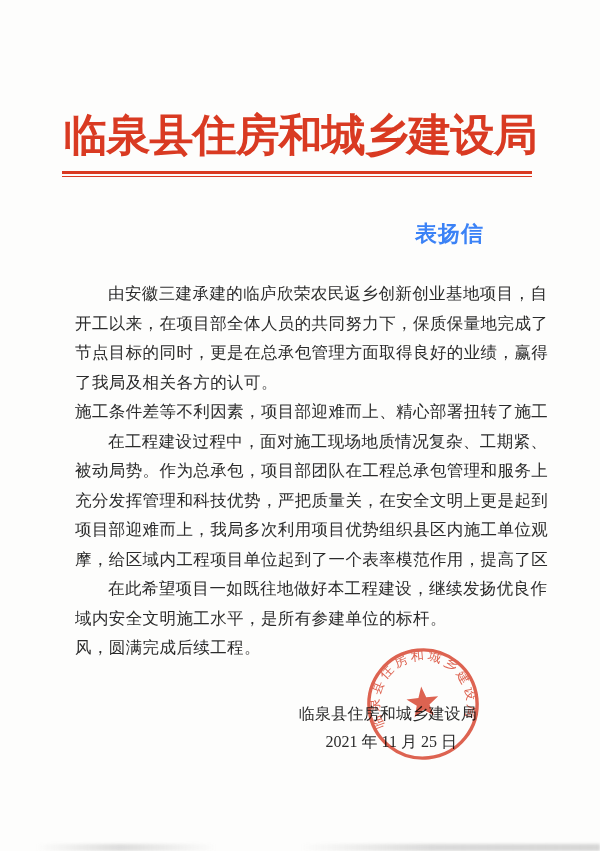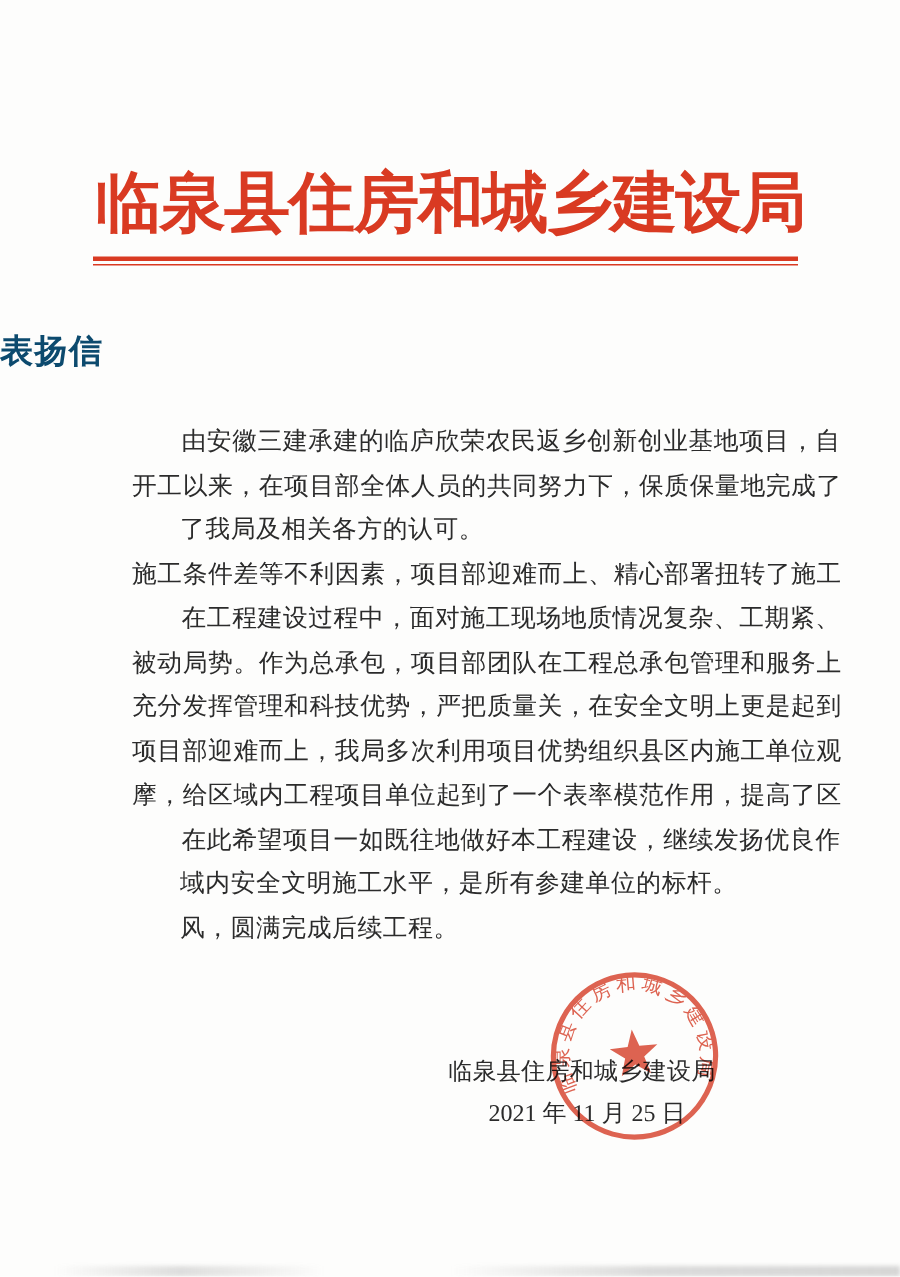--- a/index.html
+++ b/index.html
@@ -24,38 +24,38 @@
     white-space:nowrap;
   }
   .divider{
     position:absolute;top:171px;left:62px;width:470px;height:7px;
   }
   .divider .thick{height:3px;background:var(--red);}
   .divider .thin{height:1px;background:var(--red);margin-top:2px;}
 
   .doc-title{
     position:absolute;top:219px;left:0;width:484px;
-    text-align:left;
+    text-align:right;
     font-size:22px;font-weight:700;letter-spacing:1px;
-    color:#0c4a6e;
+    color:#3b82f6;
   }
 
   .doc-body{
-    position:absolute;top:279px;left:88px;width:457px;
+    position:absolute;top:279px;left:75px;width:457px;
     color:var(--ink);
   }
   .doc-body .line{
     height:29.5px;line-height:29.5px;
     font-size:16.5px;letter-spacing:0.4px;
     text-align:justify;text-align-last:justify;
     text-justify:inter-character;
     white-space:nowrap;
   }
   .doc-body .line.first{text-indent:33px;}
-  .doc-body .line.last{text-align-last:left;white-space:normal;margin-left:32px;}
+  .doc-body .line.last{text-align-last:left;white-space:normal;}
 
   .sig-org{
     position:absolute;top:704px;left:0;width:600px;
     text-align:right;padding-right:123px;
     font-size:16px;letter-spacing:0.2px;color:var(--ink);
   }
   .sig-date{
     position:absolute;top:732px;left:0;width:600px;
     text-align:right;padding-right:143px;
     font-size:16px;color:var(--ink);padding-left:41px;
@@ -86,20 +86,21 @@
   <div class="divider">
     <div class="thick"></div>
     <div class="thin"></div>
   </div>
 
   <div class="doc-title">表扬信</div>
 
   <div class="doc-body">
       <div class="line first">由安徽三建承建的临庐欣荣农民返乡创新创业基地项目，自</div>
       <div class="line">开工以来，在项目部全体人员的共同努力下，保质保量地完成了</div>
+      <div class="line">节点目标的同时，更是在总承包管理方面取得良好的业绩，赢得</div>
       <div class="line last">了我局及相关各方的认可。</div>
       <div class="line">施工条件差等不利因素，项目部迎难而上、精心部署扭转了施工</div>
       <div class="line first">在工程建设过程中，面对施工现场地质情况复杂、工期紧、</div>
       <div class="line">被动局势。作为总承包，项目部团队在工程总承包管理和服务上</div>
       <div class="line">充分发挥管理和科技优势，严把质量关，在安全文明上更是起到</div>
       <div class="line">项目部迎难而上，我局多次利用项目优势组织县区内施工单位观</div>
       <div class="line">摩，给区域内工程项目单位起到了一个表率模范作用，提高了区</div>
       <div class="line first">在此希望项目一如既往地做好本工程建设，继续发扬优良作</div>
       <div class="line last">域内安全文明施工水平，是所有参建单位的标杆。</div>
       <div class="line last">风，圆满完成后续工程。</div>

